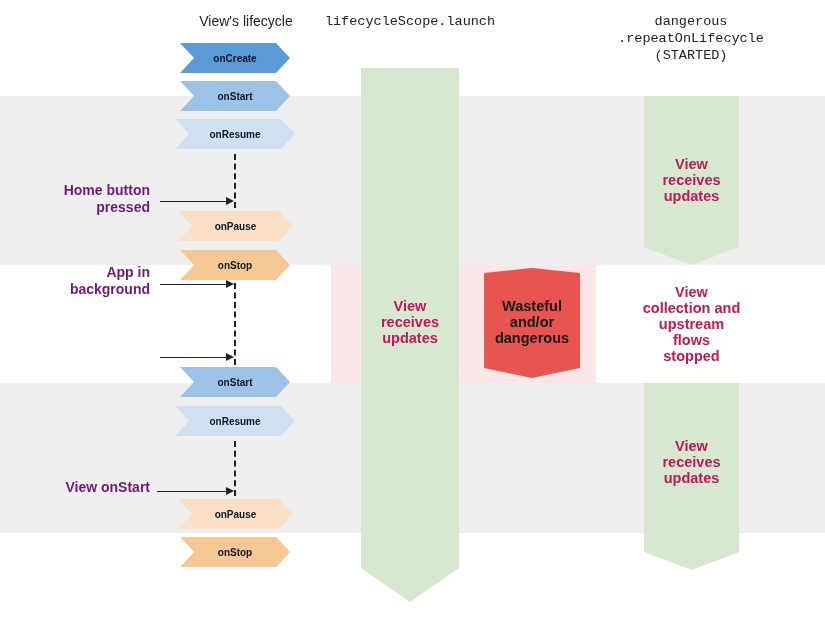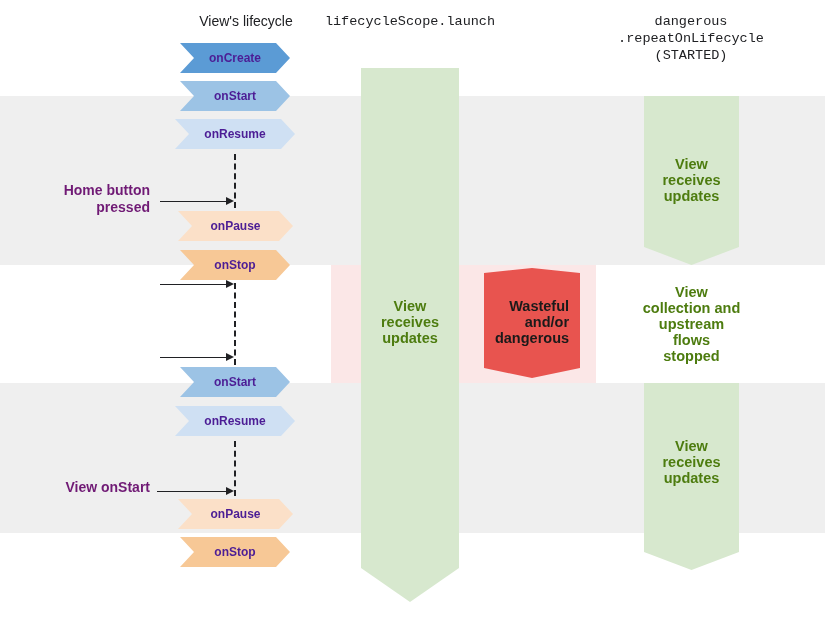--- a/index.html
+++ b/index.html
@@ -40,23 +40,23 @@
   .col-header.sans { font-family: "Liberation Sans", sans-serif; }
   .col-header.mono { font-family: "Liberation Mono", monospace; font-size: 13.5px; }
 
   
   .chev {
     position: absolute;
     height: 30px;
     display: flex;
     align-items: center;
     justify-content: center;
-    font-size: 12px;
+    font-size: 10px;
     font-weight: bold;
-    color: #4c1d95;
+    color: #0f172a;
     -webkit-clip-path: polygon(0 0, calc(100% - 14px) 0, 100% 50%, calc(100% - 14px) 100%, 0 100%, 14px 50%);
     clip-path: polygon(0 0, calc(100% - 14px) 0, 100% 50%, calc(100% - 14px) 100%, 0 100%, 14px 50%);
   }
 
   
   .green-col {
     position: absolute;
     background: #d7e8ce;
   }
   .green-col.tip {
@@ -76,21 +76,21 @@
     clip-path: polygon(0 5px, 50% 0, 100% 5px, 100% calc(100% - 10px), 50% 100%, 0 calc(100% - 10px));
   }
 
   
   .note {
     position: absolute;
     text-align: center;
     font-size: 14.5px;
     font-weight: bold;
     line-height: 16px;
-    color: #4d7c0f;
+    color: #be185d;
     display: flex;
     align-items: center;
     justify-content: center;
     white-space: pre-line;
     pointer-events: none;
   }
   .note.on-red { color: #1a1a1a; }
 
   
   .event-label {
@@ -171,35 +171,37 @@
 
   <div class="dash-v" style="left:234px;top:154px;height:54px;"></div>
   <div class="dash-v" style="left:234px;top:283px;height:82px;"></div>
   <div class="dash-v" style="left:234px;top:441px;height:55px;"></div>
 
   <div class="event-label" style="left:30px;top:182px;width:120px;">Home button
 pressed</div>
   <div class="arrow-line" style="left:160px;top:201px;width:68px;"></div>
   <div class="arrow-head" style="left:226px;top:197px;"></div>
 
+  <div class="event-label" style="left:30px;top:264px;width:120px;">App in
+background</div>
   <div class="arrow-line" style="left:160px;top:284px;width:68px;"></div>
   <div class="arrow-head" style="left:226px;top:280px;"></div>
 
   <div class="arrow-line" style="left:160px;top:357px;width:68px;"></div>
   <div class="arrow-head" style="left:226px;top:353px;"></div>
 
   <div class="event-label" style="left:20px;top:479px;width:130px;">View onStart</div>
   <div class="arrow-line" style="left:157px;top:491px;width:71px;"></div>
   <div class="arrow-head" style="left:226px;top:487px;"></div>
 
   <div class="note" style="left:361px;top:288px;width:98px;height:68px;">View
 receives
 updates</div>
 
-  <div class="note on-red" style="left:484px;top:288px;width:96px;height:68px;text-align:right;">Wasteful
+  <div class="note on-red" style="left:484px;top:288px;width:96px;height:68px;">Wasteful
 and/or
 dangerous</div>
 
   <div class="note" style="left:644px;top:146px;width:95px;height:68px;">View
 receives
 updates</div>
 
   <div class="note" style="left:620px;top:279px;width:143px;height:90px;">View
 collection and
 upstream

